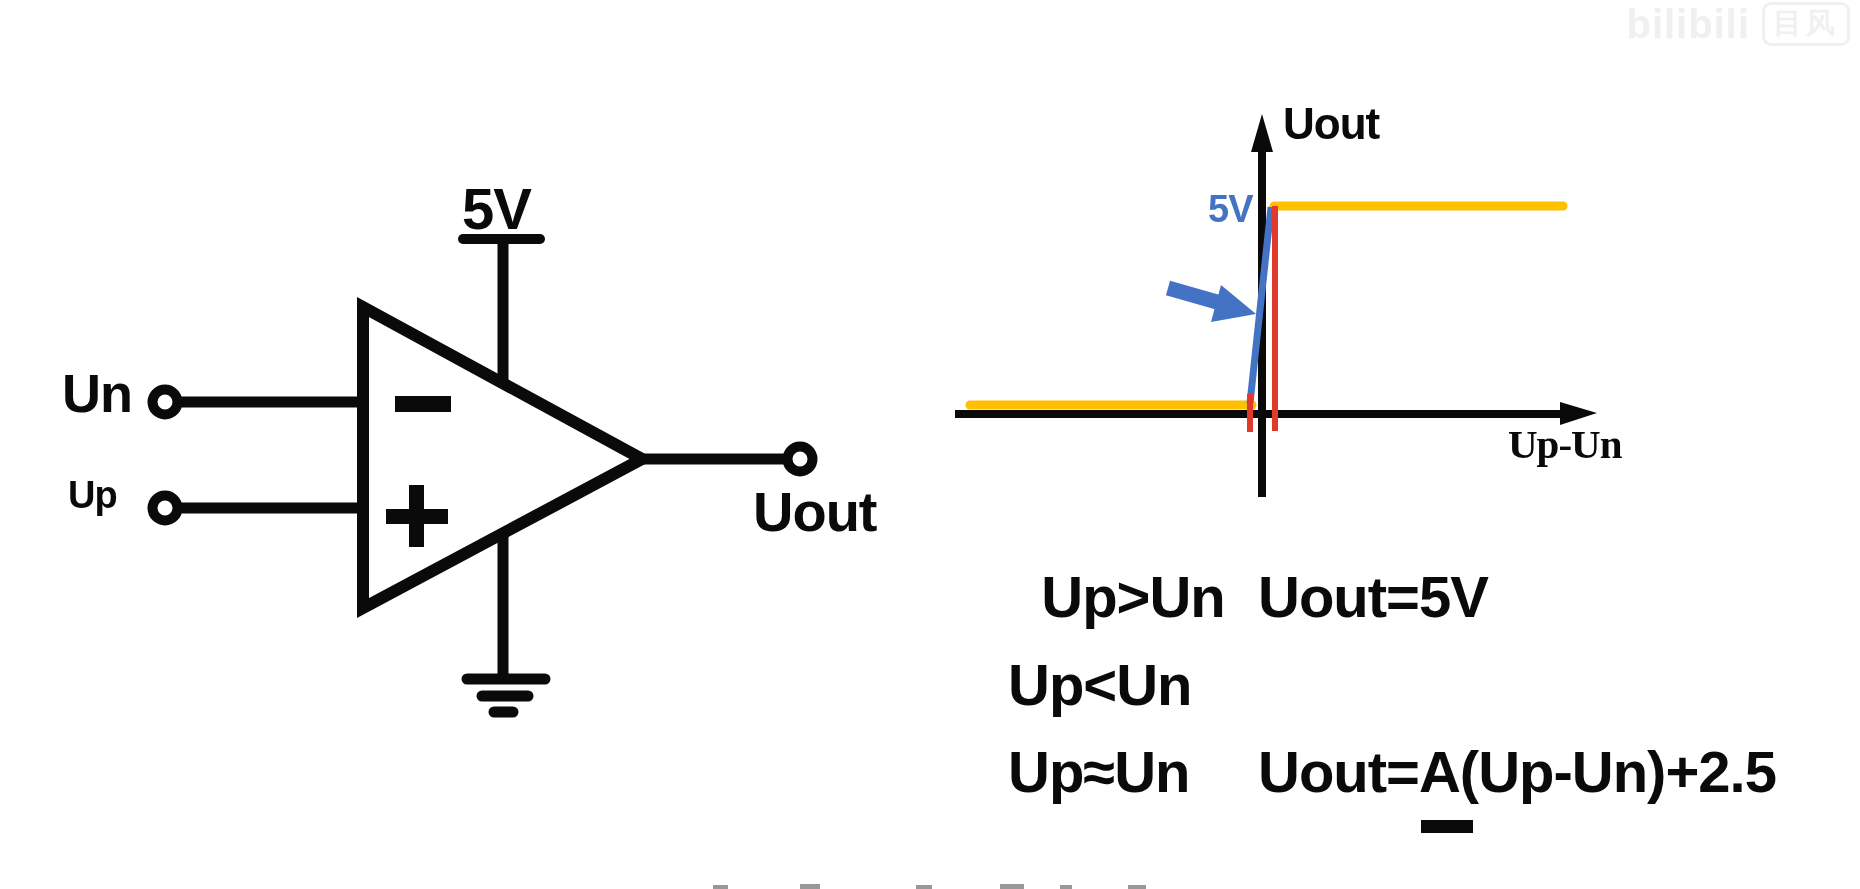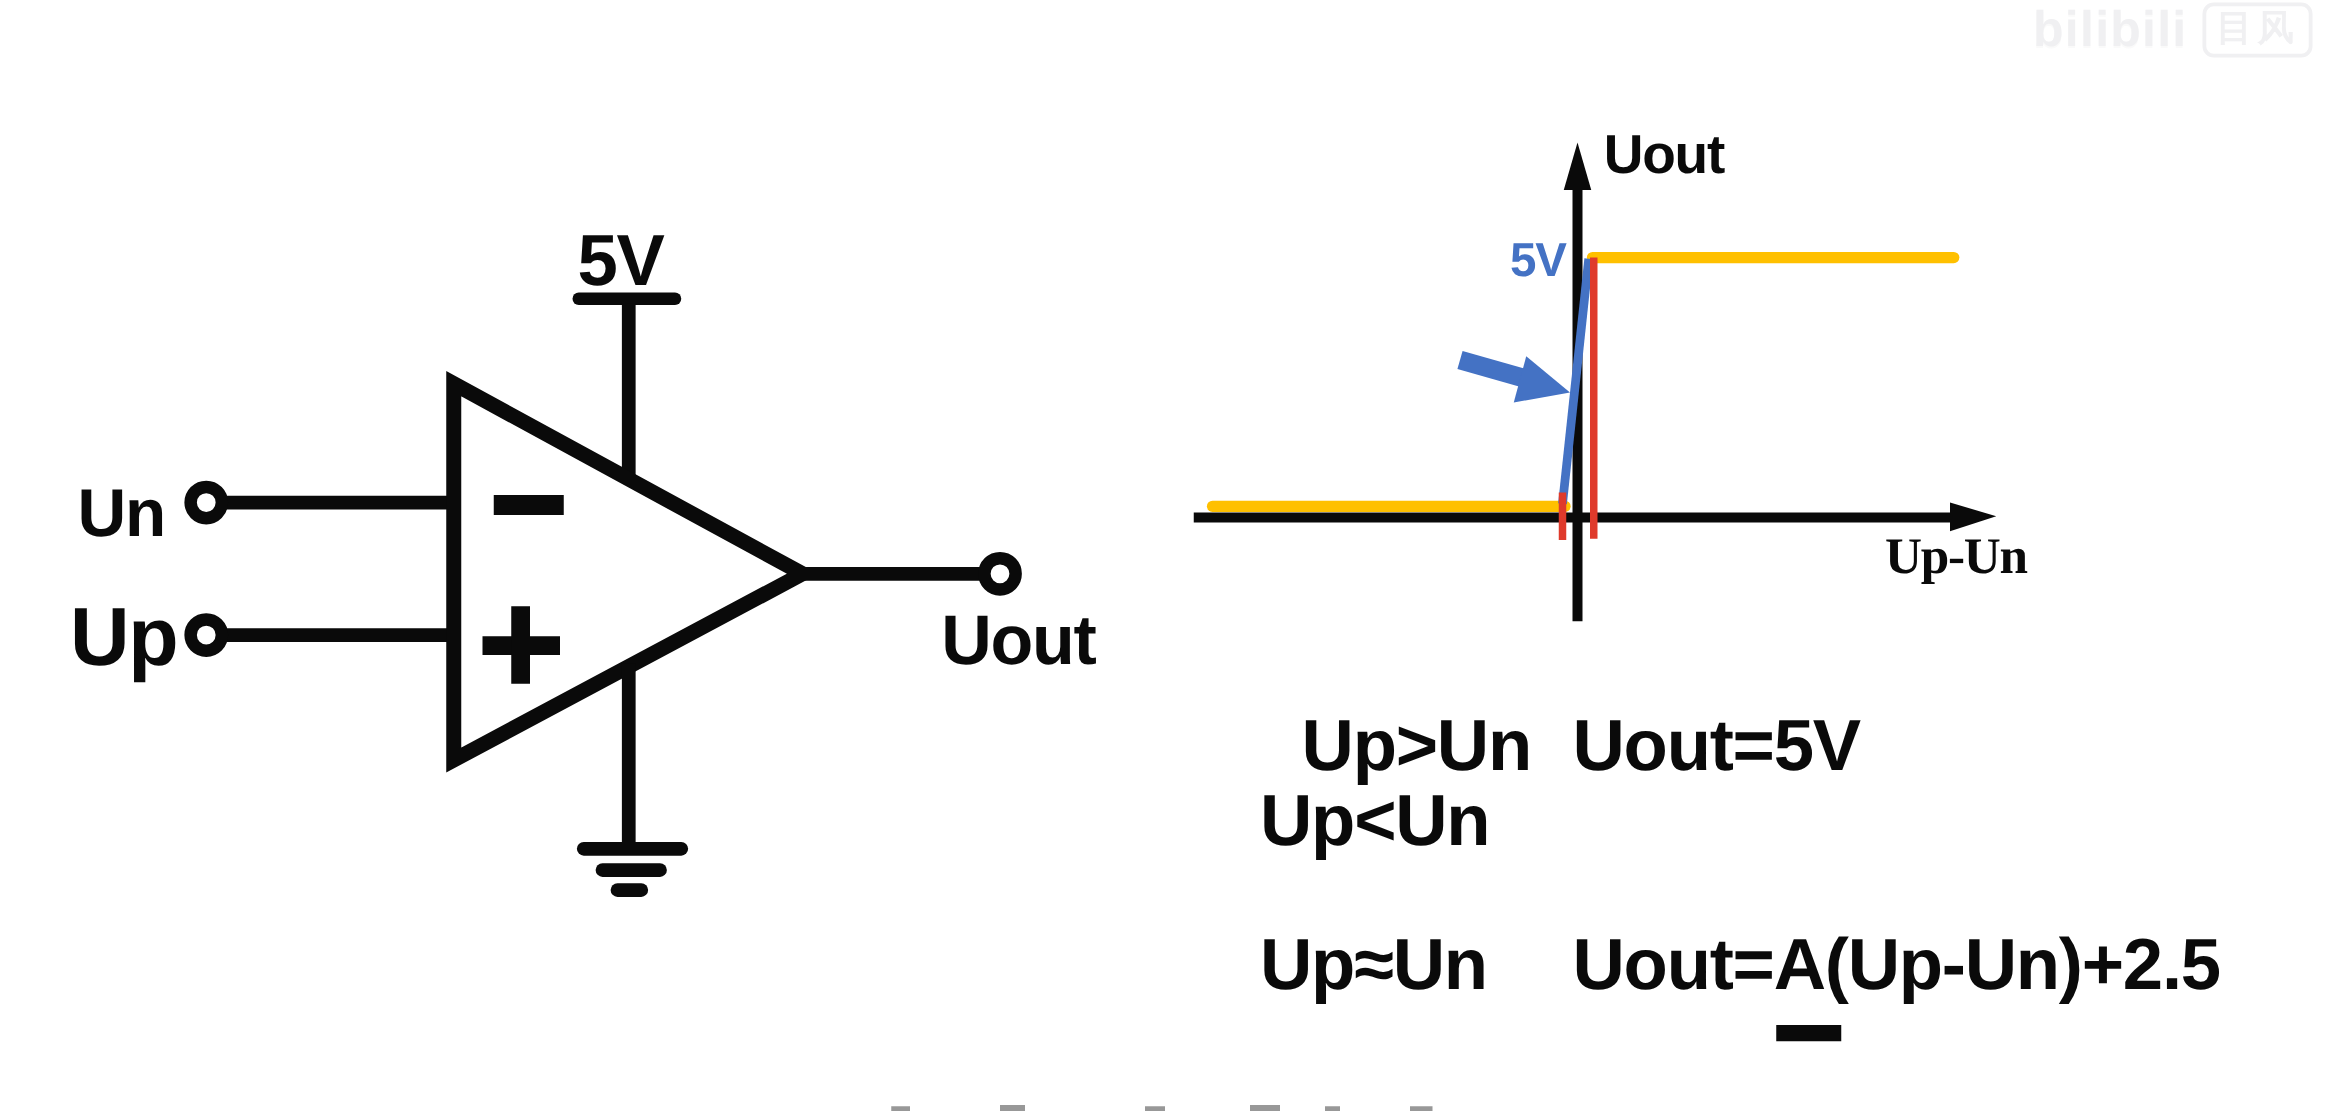--- a/index.html
+++ b/index.html
@@ -118,34 +118,34 @@
       <rect x="713" y="885" width="15" height="4" fill="#444"></rect>
       <rect x="800" y="884" width="20" height="5" fill="#444"></rect>
       <rect x="916" y="885" width="16" height="4" fill="#444"></rect>
       <rect x="1000" y="884" width="24" height="5" fill="#444"></rect>
       <rect x="1060" y="885" width="12" height="4" fill="#444"></rect>
       <rect x="1128" y="885" width="18" height="4" fill="#444"></rect>
     </g>
   </svg>
 
   <div class="lbl" style="left:462px;top:180px;font-size:58px;">5V</div>
-  <div class="lbl" style="left:62px;top:384px;font-size:54px;">Un</div>
-  <div class="lbl" style="left:56px;top:476px;font-size:66px;">Up</div>
+  <div class="lbl" style="left:62px;top:366px;font-size:54px;">Un</div>
+  <div class="lbl" style="left:68px;top:476px;font-size:38px;">Up</div>
   <div class="lbl" style="left:753px;top:484px;font-size:56px;">Uout</div>
 
   <div class="lbl" style="left:1283px;top:102px;font-size:44px;">Uout</div>
   <div class="lbl" style="left:1508px;top:424px;font-size:41px;font-family:Liberation Serif, serif;">Up-Un</div>
   <div class="lbl" style="left:1208px;top:190px;font-size:38px;color:#4472C4;">5V</div>
 
   <div>
     <div class="eq-row" style="top:568px;text-align:center;">
       <span class="eq-cond">Up&gt;Un</span>
       <span>Uout=5V</span>
     </div>
-    <div class="eq-row" style="top:628px;flex-direction:column;">
+    <div class="eq-row" style="top:656px;flex-direction:column;">
       <span class="eq-cond">Up&lt;Un</span>
     </div>
     <div class="eq-row" style="top:728px;margin-top:15px;">
       <span class="eq-cond">Up≈Un</span>
       <span>Uout=A(Up-Un)+2.5</span>
     </div>
     <div class="a-underline"></div>
   </div>
 
   <div id="watermark">

